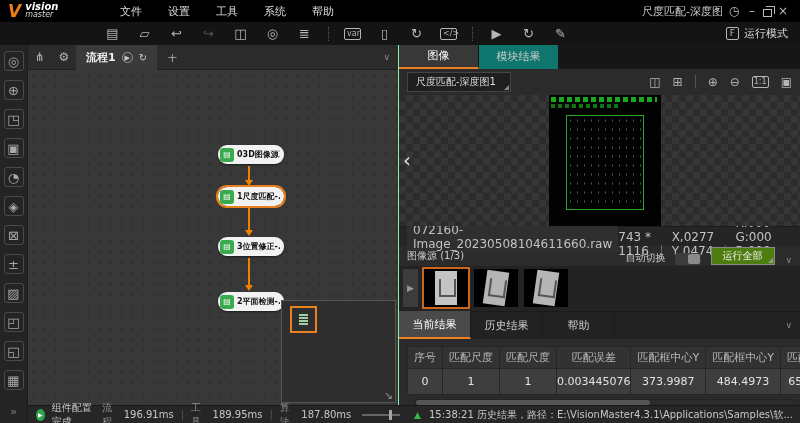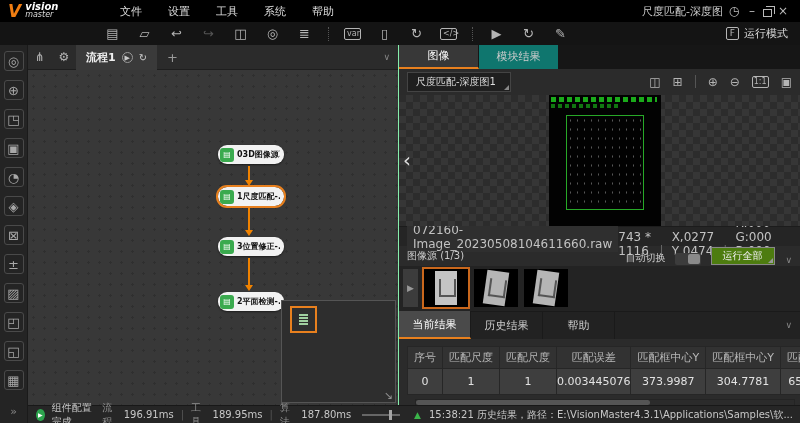--- a/index.html
+++ b/index.html
@@ -360,21 +360,21 @@
           <th class="c4">匹配框中心Y</th>
           <th class="c5">匹配框中心Y</th>
           <th class="c6">匹配框宽度</th>
         </tr>
         <tr>
           <td>0</td>
           <td>1</td>
           <td>1</td>
           <td>0.003445076</td>
           <td>373.9987</td>
-          <td>304.7781</td>
+          <td>484.4973</td>
           <td>657.0027</td>
         </tr>
       </tbody>
         </table>
       <div id="hscroll">
           <div class="hthumb"></div>
         </div>
     </div>
   </div>
 

